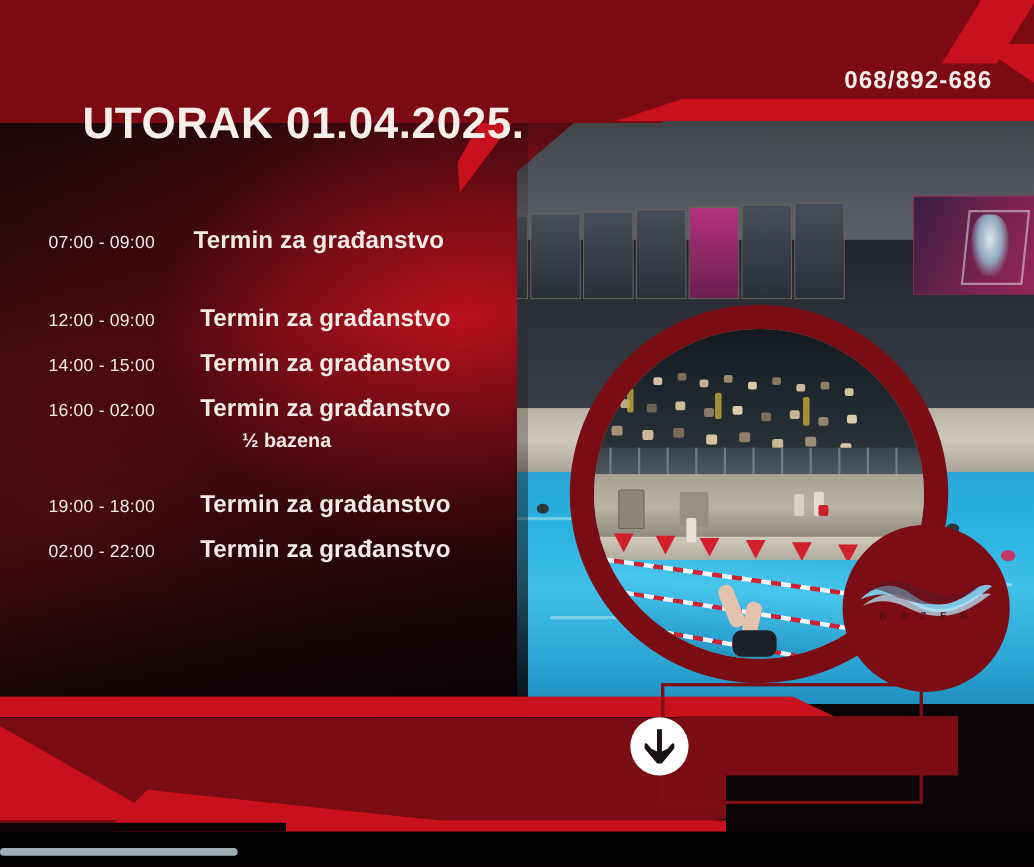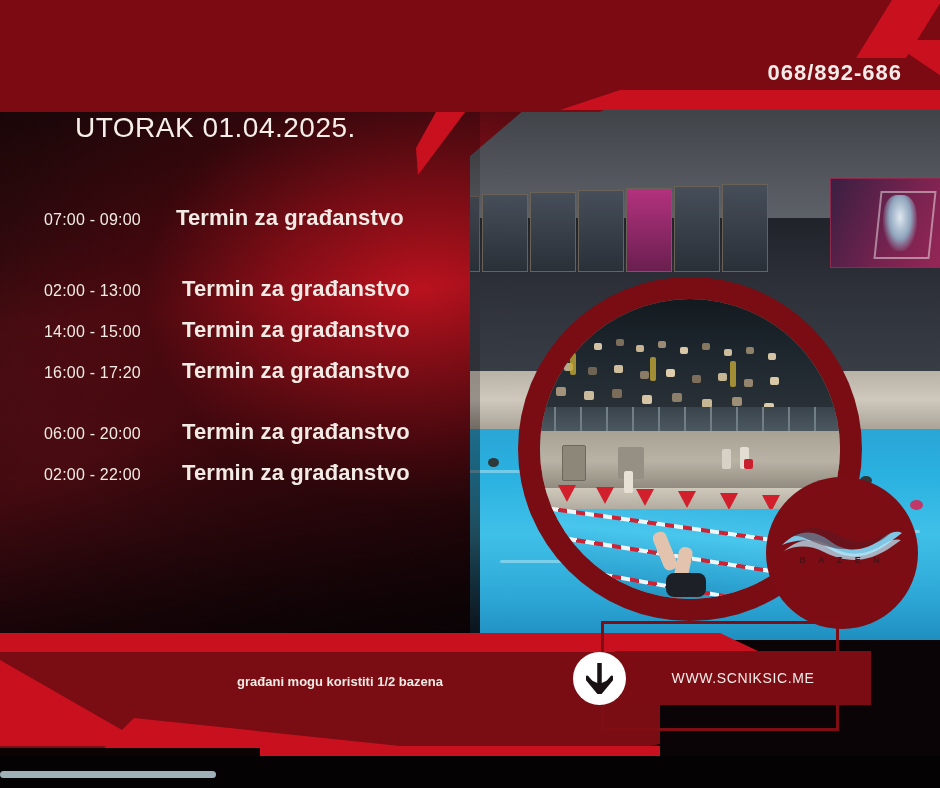--- a/index.html
+++ b/index.html
@@ -61,22 +61,22 @@
       linear-gradient(155deg,#140507 0%,#360a0e 28%,#6b0f18 55%,#2a070b 82%,#0a0305 100%);
     clip-path:polygon(0 0,540px 0,540px 96px,470px 156px,470px 660px,0 660px);}
   .left-panel2{position:absolute;left:0;top:0;width:480px;height:660px;
     background:linear-gradient(175deg,rgba(12,4,6,.92) 0%,rgba(18,5,7,.30) 22%,
       rgba(0,0,0,0) 46%,rgba(12,4,6,.55) 78%,rgba(8,2,4,.95) 100%);}
   .left-diag{position:absolute;left:416px;top:0;width:124px;height:175px;
     background:#c8101f;
     clip-path:polygon(82px 0,124px 0,124px 12px,2px 175px,0 148px);}
 
   
-  .title{position:absolute;left:75px;top:112px;color:#f6efe9;
-    font-size:28px;font-weight:400;letter-spacing:.5px;}
+  .title{position:absolute;left:75px;top:90px;color:#f6efe9;
+    font-size:40px;font-weight:700;letter-spacing:.5px;}
 
   .sched{position:absolute;left:44px;top:205px;width:420px;}
   .row{display:flex;align-items:baseline;color:#f2eae4;margin-bottom:1px;}
   .row .time{font-size:16px;font-weight:400;letter-spacing:.2px;white-space:nowrap;}
   .row .desc{font-size:22px;font-weight:700;letter-spacing:.1px;white-space:nowrap;}
   .gap-lg{height:44px;}
   .gap-md{height:34px;}
   .r1 .time{width:132px;} .r1 .desc{margin-left:0px;}
   .rg .time{width:132px;} .rg .desc{margin-left:6px;}
   .cont{color:#f2eae4;font-size:18px;font-weight:700;margin-left:176px;margin-top:6px;}
@@ -219,40 +219,41 @@
   <div class="sched">
 
     <div class="row r1">
       <span class="time">07:00 - 09:00</span>
       <span class="desc">Termin za građanstvo</span>
     </div>
 
     <div class="gap-lg"></div>
 
     <div class="row rg">
-      <span class="time">02:00 - 13:00</span>
+      <span class="time">12:00 - 09:00</span>
       <span class="desc">Termin za građanstvo</span>
     </div>
     <div style="height:14px;"></div>
 
     <div class="row rg">
       <span class="time">14:00 - 15:00</span>
       <span class="desc">Termin za građanstvo</span>
     </div>
     <div style="height:14px;"></div>
 
     <div class="row rg">
-      <span class="time">16:00 - 17:20</span>
-      <span class="desc">Termin za građanstvo</span>
-    </div>
+      <span class="time">16:00 - 02:00</span>
+      <span class="desc">Termin za građanstvo</span>
+    </div>
+    <div class="cont">½ bazena</div>
 
     <div class="gap-md"></div>
 
     <div class="row rg">
-      <span class="time">06:00 - 20:00</span>
+      <span class="time">19:00 - 18:00</span>
       <span class="desc">Termin za građanstvo</span>
     </div>
     <div style="height:14px;"></div>
 
     <div class="row rg">
       <span class="time">02:00 - 22:00</span>
       <span class="desc">Termin za građanstvo</span>
     </div>
   </div>
 
@@ -348,26 +349,24 @@
 
   <div class="b-bright1"></div>
   <div class="b-dark"></div>
   <div class="b-tri1"></div>
   <div class="b-tri2"></div>
   <div class="b-black"></div>
   <div class="b-dark2"></div>
   <div class="progress"></div>
 
   <div class="note">
-    <div>građani mogu koristiti 1/2 bazena</div>
   </div>
 
   <div class="web-frame"></div>
   <div class="web-bar"></div>
-  <div class="web-text">WWW.SCNIKSIC.ME</div>
   <div class="arrow-circle">
     <svg width="27" height="31" viewBox="0 0 27 31">
       <path d="M13.5,0 L13.5,22 M13.5,30 L1,15 M13.5,30 L26,15" stroke="#191113" stroke-width="4.5" fill="none" stroke-linecap="round" stroke-linejoin="round"></path>
       <path d="M13.5,30 L2.5,16 L13.5,21 L24.5,16 Z" fill="#191113"></path>
     </svg>
   </div>
 
 </div>
 
 </body></html>

